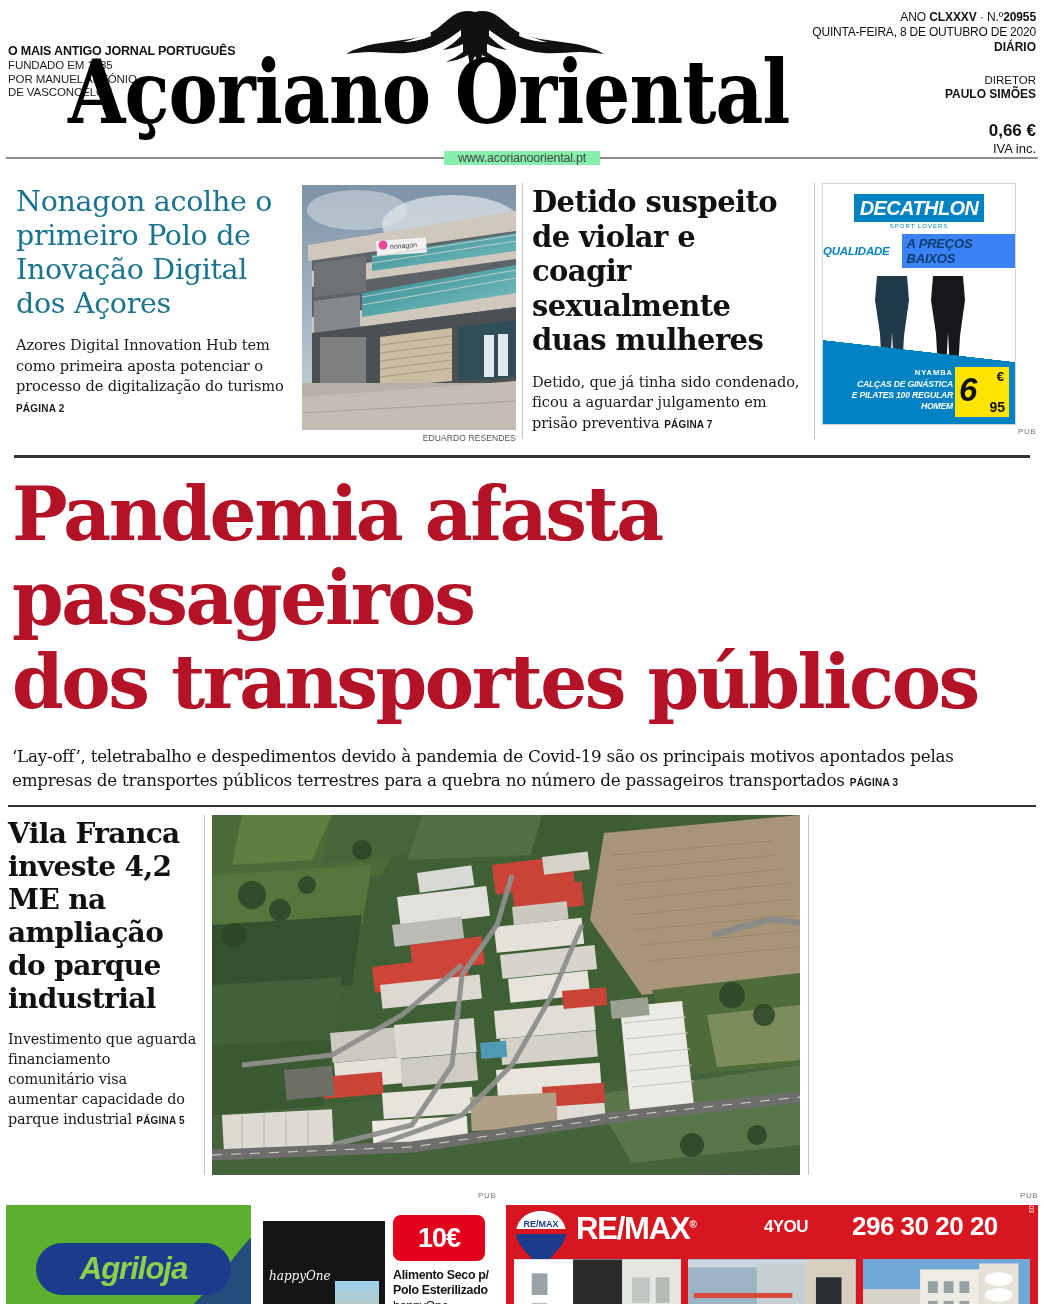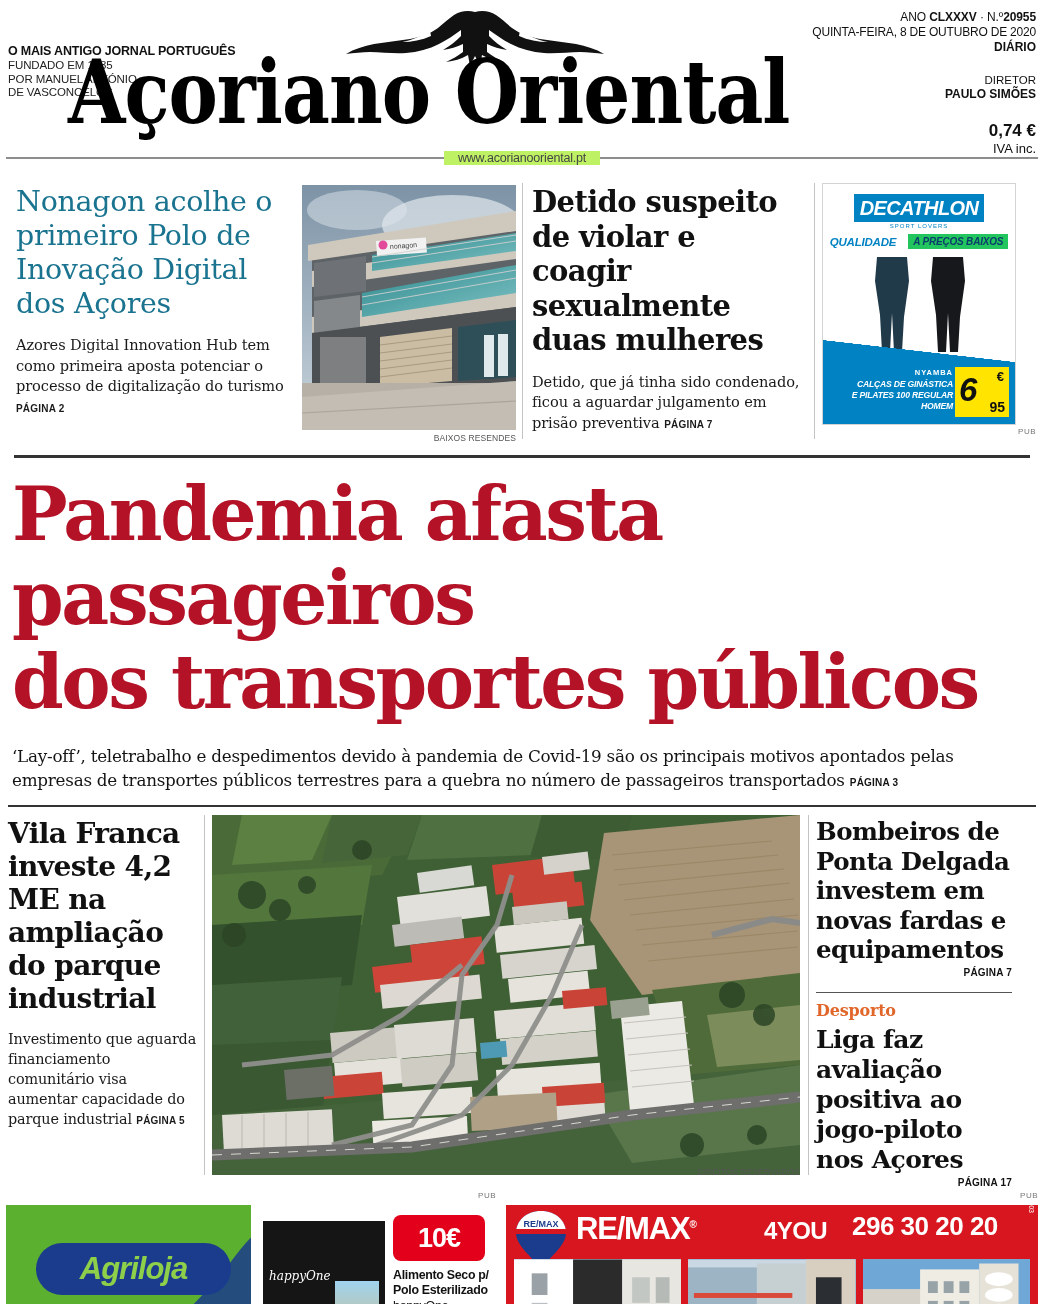--- a/index.html
+++ b/index.html
@@ -36,21 +36,21 @@
   }
   .eagle{position:absolute;left:270px;top:-4px;width:290px;height:62px;}
 
   
   .urlbar{position:relative;height:26px;}
   .urlbar .rule{position:absolute;top:12px;left:6px;right:6px;border-top:2px solid #8d8d8d;}
   .urlbar .url{
     position:absolute;left:0;right:0;top:3px;text-align:center;
   }
   .urlbar .url span{
-    background:#bef264;padding:0 14px;font-size:12.5px;color:#444;letter-spacing:-0.2px;
+    background:#86efac;padding:0 14px;font-size:12.5px;color:#444;letter-spacing:-0.2px;
   }
 
   
   .topstrip{position:relative;height:280px;padding:0 6px;margin-left:8px;}
 
   .col-a{position:absolute;left:8px;top:14px;width:278px;}
   .hl-teal{
     font-family:"DejaVu Serif", serif;
     color:#1a7490;font-size:28.5px;line-height:34px;font-weight:normal;
     letter-spacing:-0.3px;
@@ -75,21 +75,21 @@
   }
 
   
   .ad-dec{position:absolute;left:814px;top:12px;width:192px;height:240px;border:1px solid #d4d4d4;background:#fff;overflow:hidden;}
   .dec-logo{margin:10px auto 0;width:130px;height:28px;background:#0082c3;color:#fff;
     font-weight:bold;font-size:20px;letter-spacing:-0.6px;display:flex;align-items:center;justify-content:center;
     font-style:italic;font-family:"Liberation Sans",sans-serif;}
   .dec-sub{text-align:center;font-size:6px;color:#0082c3;margin-top:1px;letter-spacing:1px;}
   .dec-row{display:flex;align-items:center;justify-content:center;gap:12px;margin-top:5px;}
   .dec-qual{color:#0082c3;font-weight:bold;font-style:italic;font-size:11.5px;letter-spacing:-0.2px;}
-  .dec-precos{background:#22c55e;color:#0a3d6b;font-weight:bold;font-style:italic;font-size:10px;padding:2px 5px;letter-spacing:-0.2px;}
+  .dec-precos{background:#3b82f6;color:#0a3d6b;font-weight:bold;font-style:italic;font-size:13px;padding:2px 5px;letter-spacing:-0.2px;}
   .dec-pants{position:relative;height:105px;margin-top:6px;}
   .pant{position:absolute;width:42px;height:100px;}
   .dec-warm{text-align:center;color:#0082c3;font-weight:bold;font-style:italic;font-size:12px;margin-top:2px;letter-spacing:-0.3px;}
   .dec-bottom{position:absolute;left:0;right:0;bottom:0;height:62px;background:#0082c3;}
   .dec-diag{position:absolute;left:0;right:0;bottom:62px;height:22px;background:linear-gradient(to right top, #0082c3 49.6%, transparent 50%);}
   .dec-ny{position:absolute;right:62px;top:6px;color:#fff;font-weight:bold;font-size:7.5px;letter-spacing:1px;}
   .dec-desc{position:absolute;left:6px;right:62px;top:17px;color:#fff;font-style:italic;font-weight:bold;font-size:8.6px;line-height:11px;text-align:right;letter-spacing:-0.2px;}
   .dec-price{position:absolute;right:6px;top:5px;background:#ffe400;width:54px;height:50px;}
   .dec-price .big{position:absolute;left:4px;top:1px;font-size:33px;font-weight:bold;font-style:italic;color:#111;line-height:44px;}
   .dec-price .eur{position:absolute;right:5px;top:2px;font-size:13px;font-weight:bold;color:#111;}
@@ -139,21 +139,21 @@
   .ad-right{position:absolute;left:142px;top:10px;width:100px;}
   .price-badge{width:92px;height:46px;background:#e2001a;border-radius:8px;color:#fff;font-weight:bold;font-size:27px;display:flex;align-items:center;justify-content:center;letter-spacing:-1px;}
   .prod-name{font-size:12.4px;font-weight:bold;line-height:15px;margin-top:7px;color:#111;letter-spacing:-0.3px;}
   .prod-brand{font-size:12.5px;margin-top:1px;color:#111;letter-spacing:-0.3px;}
 
   .ad-rmx{position:absolute;left:506px;top:14px;width:532px;height:196px;background:#d7161f;overflow:hidden;}
   .rmx-head{position:relative;height:52px;}
   .rmx-balloon{position:absolute;left:8px;top:4px;width:54px;height:66px;}
   .rmx-name{position:absolute;left:70px;top:6px;color:#fff;font-weight:bold;font-size:31px;letter-spacing:-1.2px;}
   .rmx-name sup{font-size:10px;vertical-align:super;}
-  .rmx-4you{position:absolute;left:258px;top:12px;color:#fff;font-weight:bold;font-size:24px;letter-spacing:-0.6px;}
+  .rmx-4you{position:absolute;left:258px;top:12px;color:#fff;font-weight:bold;font-size:17px;letter-spacing:-0.6px;}
   .rmx-phone{position:absolute;left:346px;top:6px;color:#fff;font-weight:bold;font-size:26px;letter-spacing:-0.5px;}
   .rmx-ami{position:absolute;right:3px;top:8px;color:#fff;font-size:7px;transform:rotate(90deg);transform-origin:right top;white-space:nowrap;}
   .rmx-cards{position:absolute;left:8px;right:8px;top:54px;display:flex;gap:7px;}
   .rmx-card{flex:1;}
   .rmx-photo{height:70px;background:#7fa7c8;overflow:hidden;position:relative;}
 </style>
 </head>
 <body>
 
 <div class="page">
@@ -180,21 +180,21 @@
         <span>ANO</span>
         <b>CLXXXV</b> ·
         <span>N.º</span><b>20955</b>
       </div>
       <div class="r2">QUINTA-FEIRA, 8 DE OUTUBRO DE 2020</div>
       <div class="r3">DIÁRIO</div>
       <div class="dir">
         <div>DIRETOR</div>
         <b>PAULO SIMÕES</b>
       </div>
-      <div class="price">0,74 €</div>
+      <div class="price">0,66 €</div>
       <div class="iva">IVA inc.</div>
     </div>
   </div>
 
   <div class="urlbar">
     <div class="rule"></div>
     <div class="url"><span>www.acorianooriental.pt</span></div>
   </div>
 
   <div class="topstrip">
@@ -261,21 +261,21 @@
         </g>
         <polygon points="156,142 214,135 214,192 156,196" fill="#2e4f58"></polygon>
         <rect x="182" y="150" width="10" height="42" fill="#dfe9ec"></rect>
         <rect x="196" y="149" width="10" height="42" fill="#dfe9ec"></rect>
 
         <rect x="0" y="198" width="214" height="47" fill="#b6b0a6"></rect>
         <polygon points="0,212 214,196 214,245 0,245" fill="#c3bdb3"></polygon>
         <line x1="0" y1="228" x2="214" y2="216" stroke="#aaa49a" stroke-width="1.2"></line>
       </svg>
     </div>
-    <div class="credit" style="left:294px;top:262px;width:214px;">BAIXOS RESENDES</div>
+    <div class="credit" style="left:294px;top:262px;width:214px;">EDUARDO RESENDES</div>
 
     <div class="vdiv" style="left:514px;"></div>
 
     <div class="col-b">
       <div class="hl-black">Detido suspeito de violar e coagir sexualmente duas mulheres</div>
       <div class="deck">
         <span>Detido, que já tinha sido condenado, ficou a aguardar julgamento em prisão preventiva</span>
         <span class="pag">PÁGINA 7</span>
       </div>
     </div>
@@ -445,32 +445,20 @@
           <circle cx="552" cy="200" r="11"></circle>
             <circle cx="480" cy="330" r="12"></circle>
             <circle cx="545" cy="320" r="10"></circle>
         </g>
       </svg>
     </div>
     <div class="credit" style="left:212px;top:362px;width:588px;">DIREITOS RESERVADOS</div>
 
     <div class="vdiv" style="left:808px;top:10px;height:360px;"></div>
 
-    <div class="col-right">
-      <div>
-        <div class="hl-right">Bombeiros de Ponta Delgada investem em novas fardas e equipamentos</div>
-        <div class="pag pag-r">PÁGINA 7</div>
-      </div>
-      <div class="sec-rule"></div>
-      <div>
-        <div class="kicker">Desporto</div>
-        <div class="hl-right2">Liga faz avaliação positiva ao jogo-piloto nos Açores</div>
-        <div class="pag pag-r">PÁGINA 17</div>
-      </div>
-    </div>
   </div>
 
   <div class="bottomads">
     <div class="pub" style="position:absolute;left:6px;top:0;width:490px;">PUB</div>
     <div class="pub" style="position:absolute;left:506px;top:0;width:532px;">PUB</div>
 
     <div class="ad-agri">
       <svg class="agri-swoosh" viewBox="0 0 400 220">
         <path d="M0 200 C120 200 200 140 260 60 C290 20 330 0 400 0 L400 40 C340 40 310 58 285 95 C225 180 150 220 0 220 Z" fill="#1b3c8c" opacity="0.85"></path>
       </svg>

